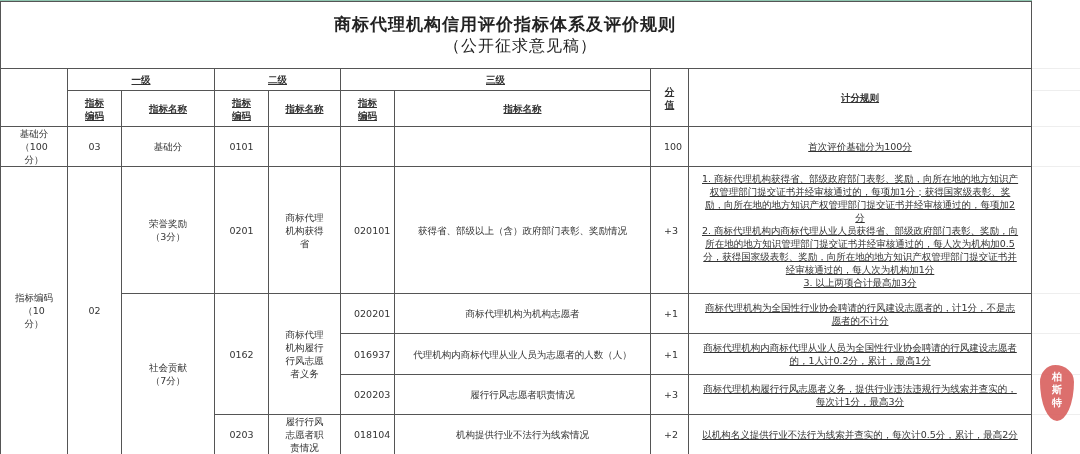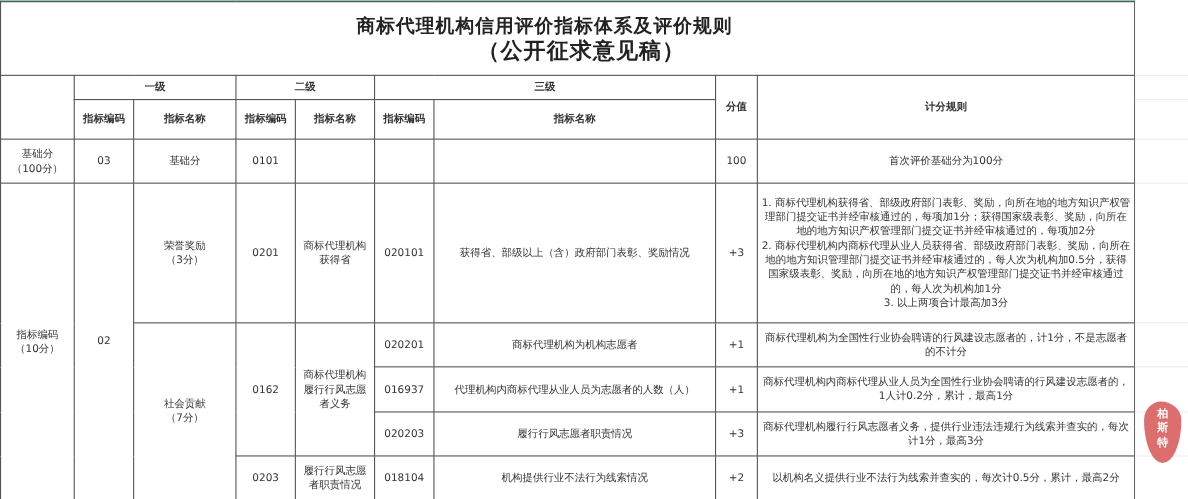--- a/index.html
+++ b/index.html
@@ -1,26 +1,26 @@
 <!DOCTYPE html>
 <html><head>
 <meta charset="utf-8">
 <style>
   * { box-sizing: border-box; margin: 0; padding: 0; }
   html, body { width: 1080px; height: 454px; overflow: hidden; background: #ffffff; }
   body { font-family: "DejaVu Sans", "Liberation Sans", sans-serif; color: #222; position: relative; }
   .topline { position: absolute; left: 0; top: 0; width: 1080px; height: 2px; background: #8fc6b0; }
   .sheet { position: absolute; left: 0; top: 1px; }
   table.grid { border-collapse: collapse; table-layout: fixed; width: 1031px; }
-  table.grid td { border: 1px solid #555; font-size: 9.5px; line-height: 13px; text-align: center; vertical-align: middle; padding: 0 3px; color: #333; }
+  table.grid td { border: 1px solid #555; font-size: 9.5px; line-height: 13px; text-align: center; vertical-align: middle; padding: 0 13px; color: #333; }
   td.title-cell { height: 67px; border-top: none; }
   .title-main { font-family: "DejaVu Serif", "Liberation Serif", serif; font-size: 17px; font-weight: bold; letter-spacing: 1px; line-height: 22px; color: #222; padding-left: 320px; text-align: left; }
-  .title-sub { font-family: "DejaVu Serif", "Liberation Serif", serif; font-size: 20px; font-weight: bold; letter-spacing: 1px; line-height: 22px; color: #222; padding-left: 430px; text-align: left; }
-  td.hdr { font-weight: bold; font-size: 10px; color: #222; }
-  td.rule { text-align: left; padding: 2px 3px; font-size: 9.5px; line-height: 12.4px; }
+  .title-sub { font-family: "DejaVu Serif", "Liberation Serif", serif; font-size: 16px; font-weight: normal; letter-spacing: 1px; line-height: 22px; color: #222; padding-left: 430px; text-align: left; }
+  td.hdr { font-weight: bold; font-size: 10px; color: #222; text-decoration: underline; }
+  td.rule { text-align: left; padding: 2px 3px; font-size: 9.5px; line-height: 12.4px; text-decoration: underline; }
   .right-area { position: absolute; left: 1032px; top: 0; width: 48px; height: 454px; background: #fff; }
   .right-area .gl { position: absolute; left: 0; width: 48px; height: 1px; background: #eeeeee; }
   .seal { position: absolute; left: 1040px; top: 365px; width: 34px; height: 56px; background: #d9605e; border-radius: 45% 55% 50% 50% / 30% 30% 70% 70%; color: #fff; font-size: 10px; font-weight: bold; line-height: 13px; text-align: center; padding-top: 5px; opacity: 0.9; }
   .seal span { display: block; }
 </style>
 </head>
 <body>
 
 <div class="topline"></div>
 

